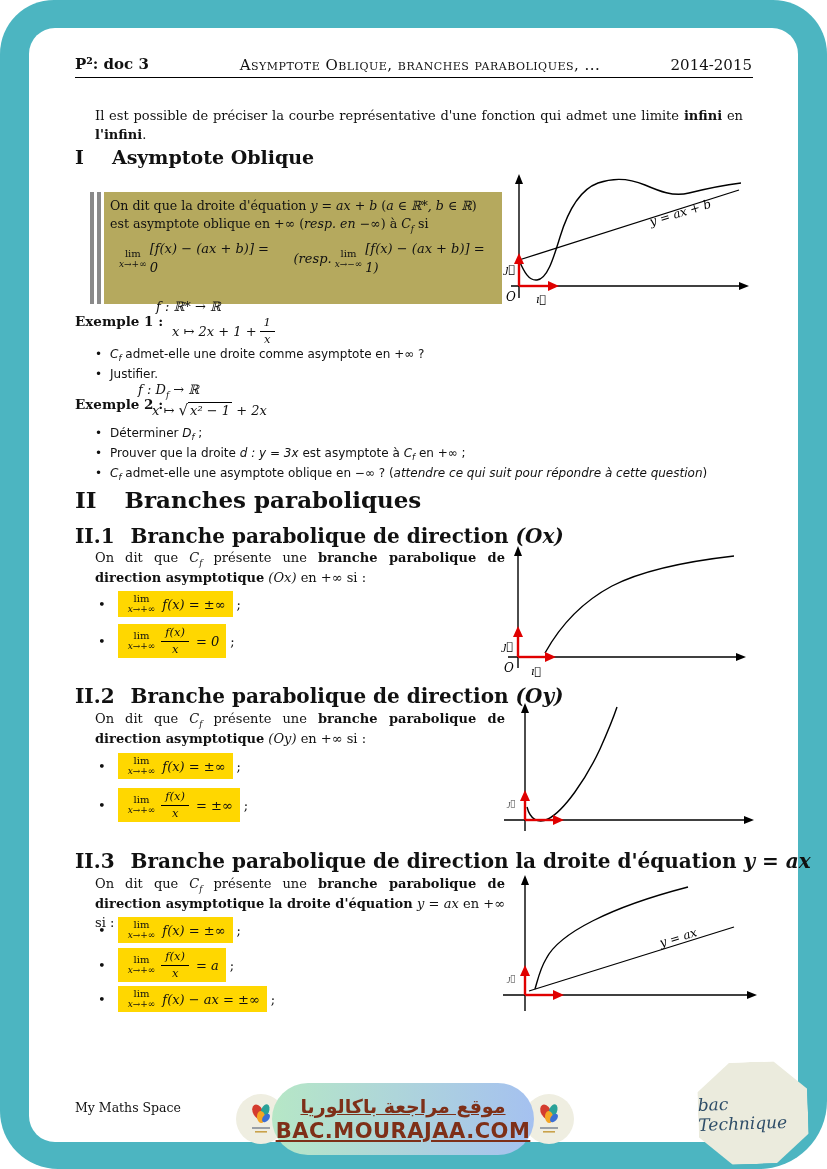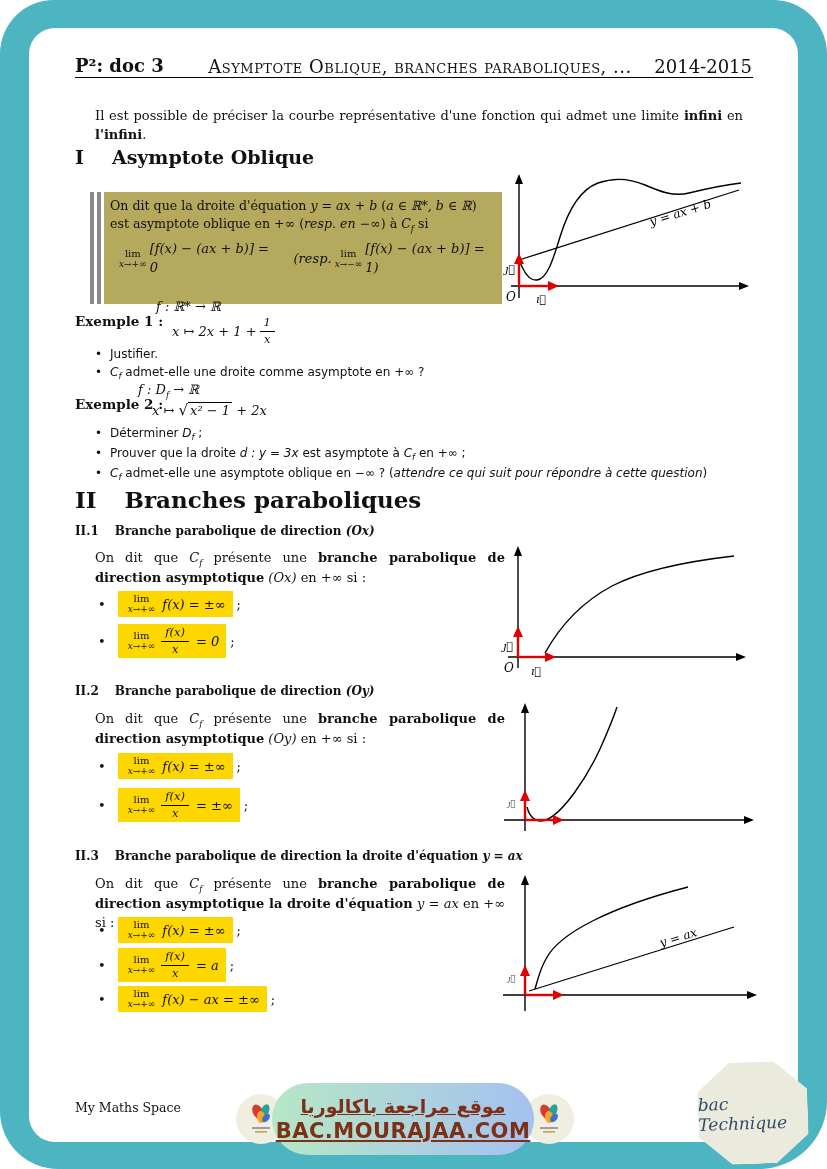--- a/index.html
+++ b/index.html
@@ -4,27 +4,27 @@
 <style>
   html,body{margin:0;padding:0;background:#fff;}
   .canvas{position:relative;width:827px;height:1169px;overflow:hidden;
           font-family:"DejaVu Serif","Liberation Serif",serif;color:#111;}
   .frame{position:absolute;inset:0;background:#4cb5c1;border-radius:54px 54px 68px 58px;}
   .paper{position:absolute;left:29px;top:28px;right:29px;bottom:27px;background:#fff;border-radius:26px;}
   .abs{position:absolute;}
   .b{font-weight:bold;}
   .it{font-style:italic;}
   
-  .hdr{font-size:18px;}
+  .hdr{font-size:15px;}
   .hdr-title{font-variant:small-caps;letter-spacing:.5px;padding-left:13px;}
   .hdr-rule{border-top:1.6px solid #000;}
   
   .h1{font-size:19px;font-weight:bold;display:flex;gap:28px;}
   .h1.big{font-size:23px;}
-  .h2{font-size:12px;font-weight:bold;display:flex;gap:16px;align-items:flex-end;}
+  .h2{font-size:20px;font-weight:bold;display:flex;gap:16px;align-items:flex-end;}
   .para{font-size:13px;line-height:1.45;text-align:justify;}
   
   .defbox{width:412px;height:112px;}
   .bar{position:absolute;top:0;bottom:0;width:4px;background:#8a8a8a;}
   .defbg{position:absolute;left:14px;right:0;top:0;bottom:0;background:#b5a95e;}
   .deftxt{position:absolute;left:20px;right:6px;top:5px;font-size:12.6px;line-height:1.45;}
   .mi{font-style:italic;}
   .lim{display:inline-flex;flex-direction:column;align-items:center;vertical-align:middle;line-height:1;margin:0 3px;}
   .lim .w{font-size:10px;font-style:normal;}
   .lim .s{font-size:9px;font-style:italic;margin-top:1px;}
@@ -123,22 +123,22 @@
   <div class="abs exlabel" style="left:75px;top:313px;">Exemple 1 :</div>
   <div class="abs sig" style="left:156px;top:299px;">f : ℝ* → ℝ</div>
   <div class="abs sig" style="left:172px;top:317px;display:flex;align-items:center;">
     <span>x ↦ 2x + 1 +</span>
     <span class="frac">
         <span class="n">1</span>
         <span class="d">x</span>
       </span>
   </div>
   <div class="abs exbullets" style="left:95px;top:345px;">
+    <span class="row dot"><span class="scr"><span>C</span><sub>f</sub></span><span> admet-elle une droite comme asymptote en +∞ ?</span></span>
     <span class="row dot"><span>Justifier.</span></span>
-    <span class="row dot"><span class="scr"><span>C</span><sub>f</sub></span><span> admet-elle une droite comme asymptote en +∞ ?</span></span>
   </div>
 
   <div class="abs exlabel" style="left:75px;top:396px;">Exemple 2 :</div>
   <div class="abs sig" style="left:138px;top:382px;">
     <span>f : </span><span class="scr"><span>D</span><sub>f</sub></span><span> → ℝ</span>
   </div>
   <div class="abs sig" style="left:152px;top:401px;">
     <span>x ↦ </span><span style="font-size:15px;">√</span><span style="border-top:1.2px solid #000;padding:0 2px;">x² − 1</span><span> + 2x</span>
   </div>
   <div class="abs exbullets" style="left:95px;top:424px;">

